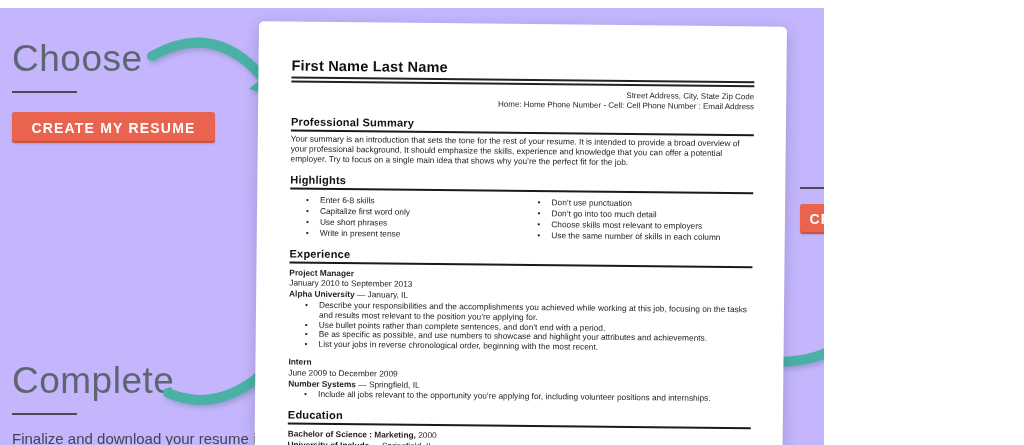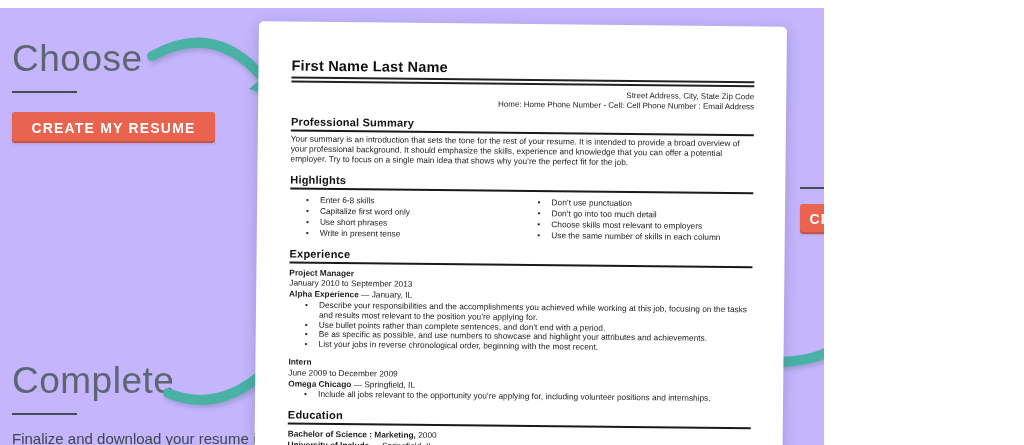--- a/index.html
+++ b/index.html
@@ -132,33 +132,33 @@
           <div class="bullet bullet-hl">Choose skills most relevant to employers</div>
           <div class="bullet bullet-hl">Use the same number of skills in each column</div>
         </div>
       </div>
 
       <div class="r-sec-h">Experience</div>
 
       <div class="job">
         <div class="job-line b">Project Manager</div>
         <div class="job-line">January 2010 to September 2013</div>
-        <div class="job-line"><span class="b">Alpha Experience</span> <span>—</span> <span>January, IL</span></div>
+        <div class="job-line"><span class="b">Alpha University</span> <span>—</span> <span>January, IL</span></div>
         <div class="xp-bullets">
           <div class="bullet bullet-xp">Describe your responsibilities and the accomplishments you achieved while working at this job, focusing on the tasks and results most relevant to the position you’re applying for.</div>
           <div class="bullet bullet-xp">Use bullet points rather than complete sentences, and don’t end with a period.</div>
           <div class="bullet bullet-xp">Be as specific as possible, and use numbers to showcase and highlight your attributes and achievements.</div>
           <div class="bullet bullet-xp">List your jobs in reverse chronological order, beginning with the most recent.</div>
         </div>
       </div>
 
       <div class="job">
         <div class="job-line b">Intern</div>
         <div class="job-line">June 2009 to December 2009</div>
-        <div class="job-line"><span class="b">Omega Chicago</span> <span>—</span> <span>Springfield, IL</span></div>
+        <div class="job-line"><span class="b">Number Systems</span> <span>—</span> <span>Springfield, IL</span></div>
         <div class="xp-bullets">
           <div class="bullet bullet-xp">Include all jobs relevant to the opportunity you’re applying for, including volunteer positions and internships.</div>
         </div>
       </div>
 
       <div class="r-sec-h">Education</div>
       <div class="edu">
         <div class="edu-line"><span class="b">Bachelor of Science : Marketing,</span> <span>2000</span></div>
         <div class="edu-line"><span class="b">University of Include</span> <span>—</span> <span>Springfield, IL</span></div>
       </div>

